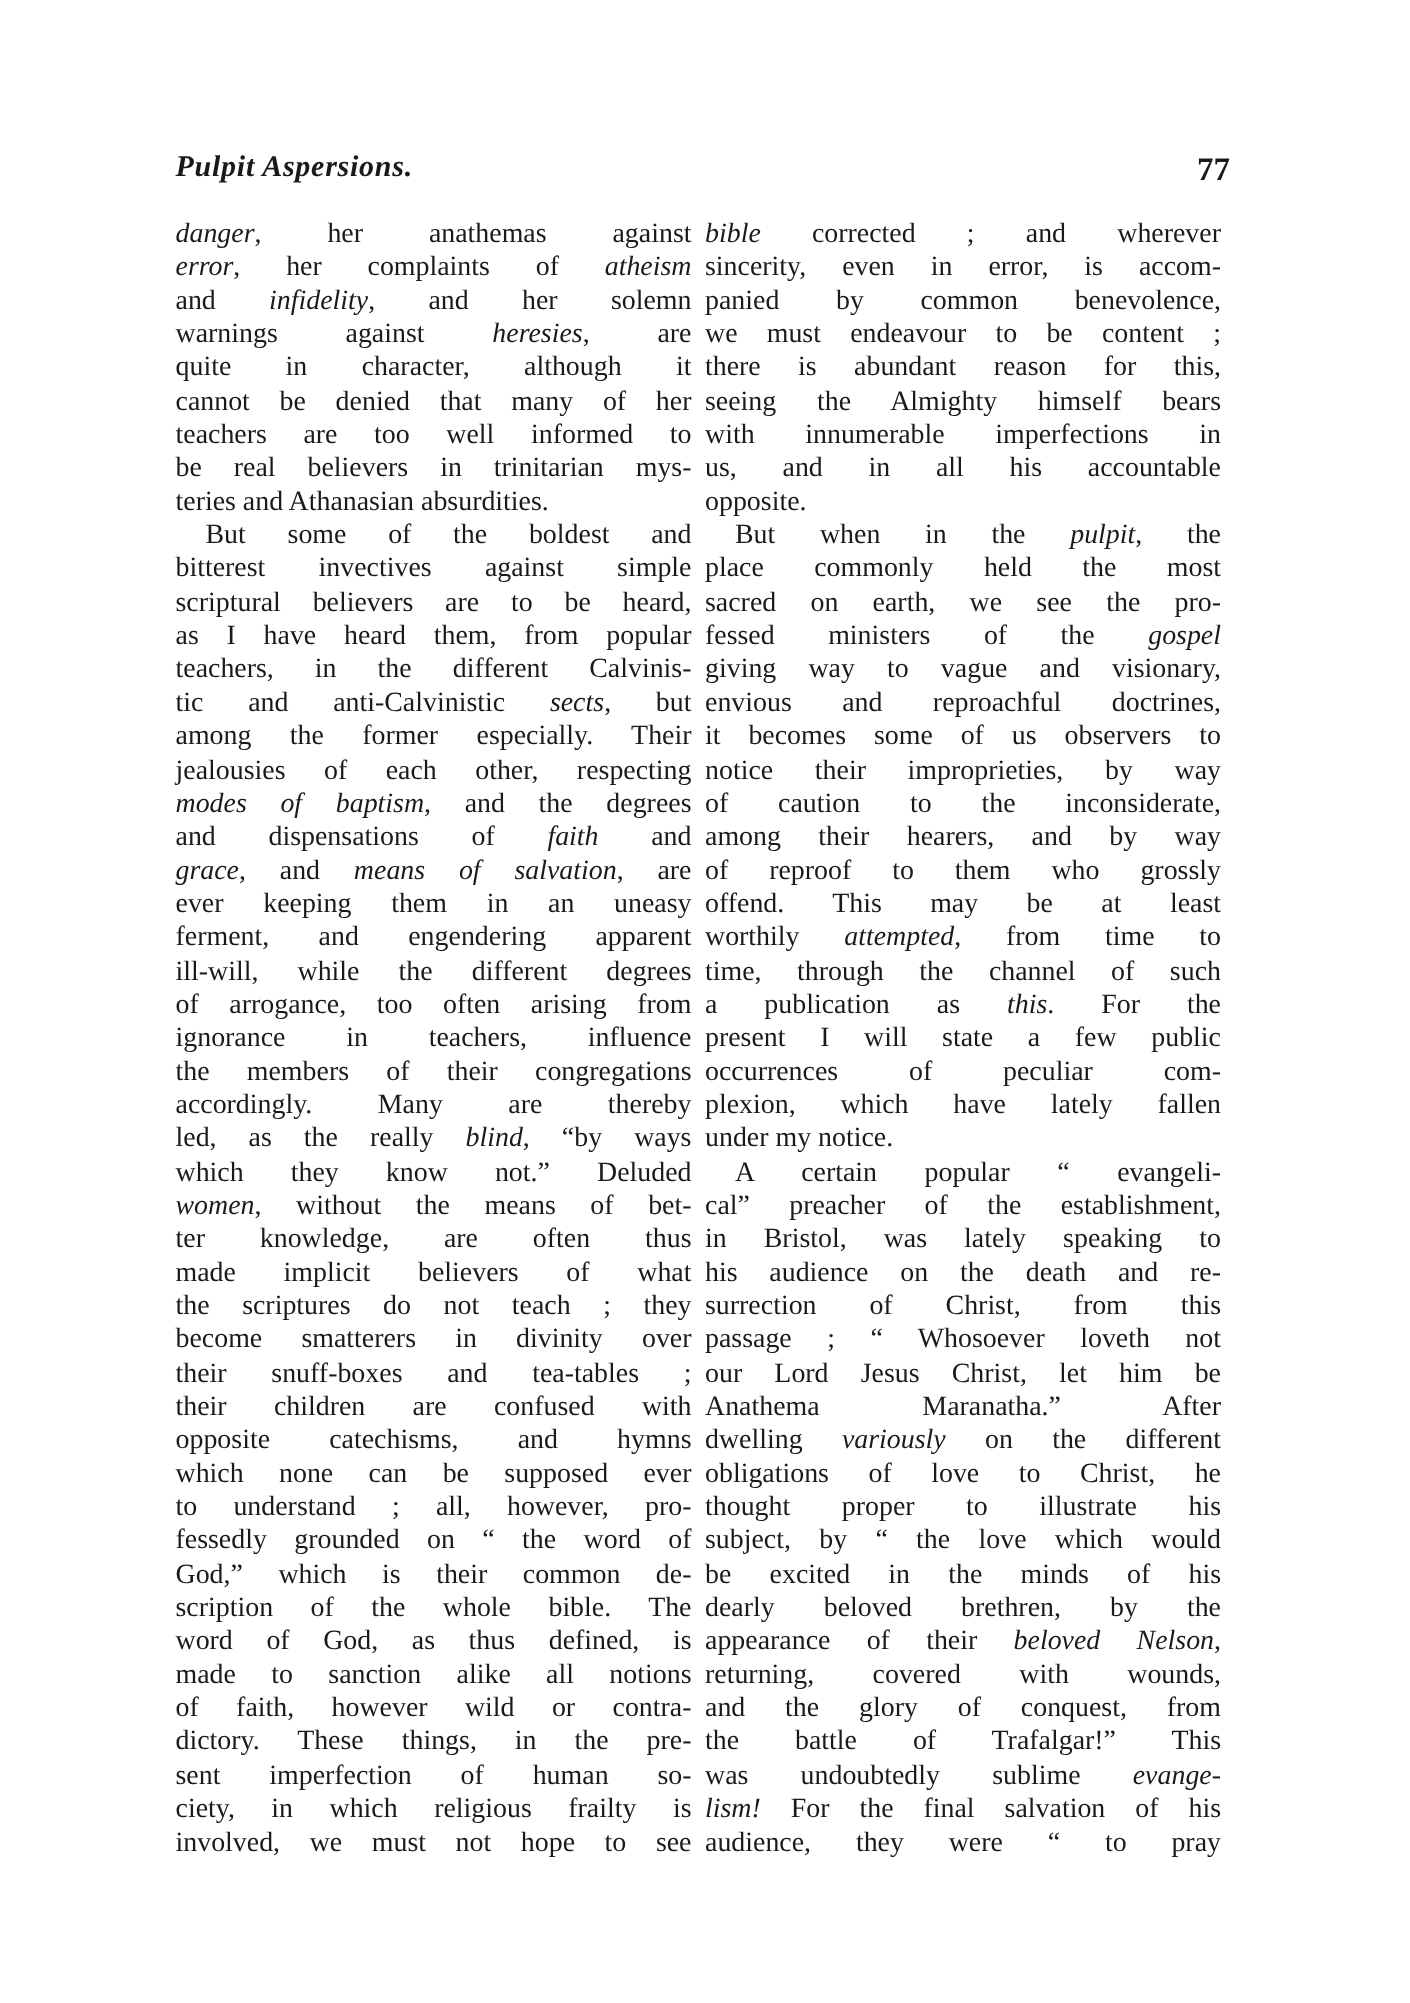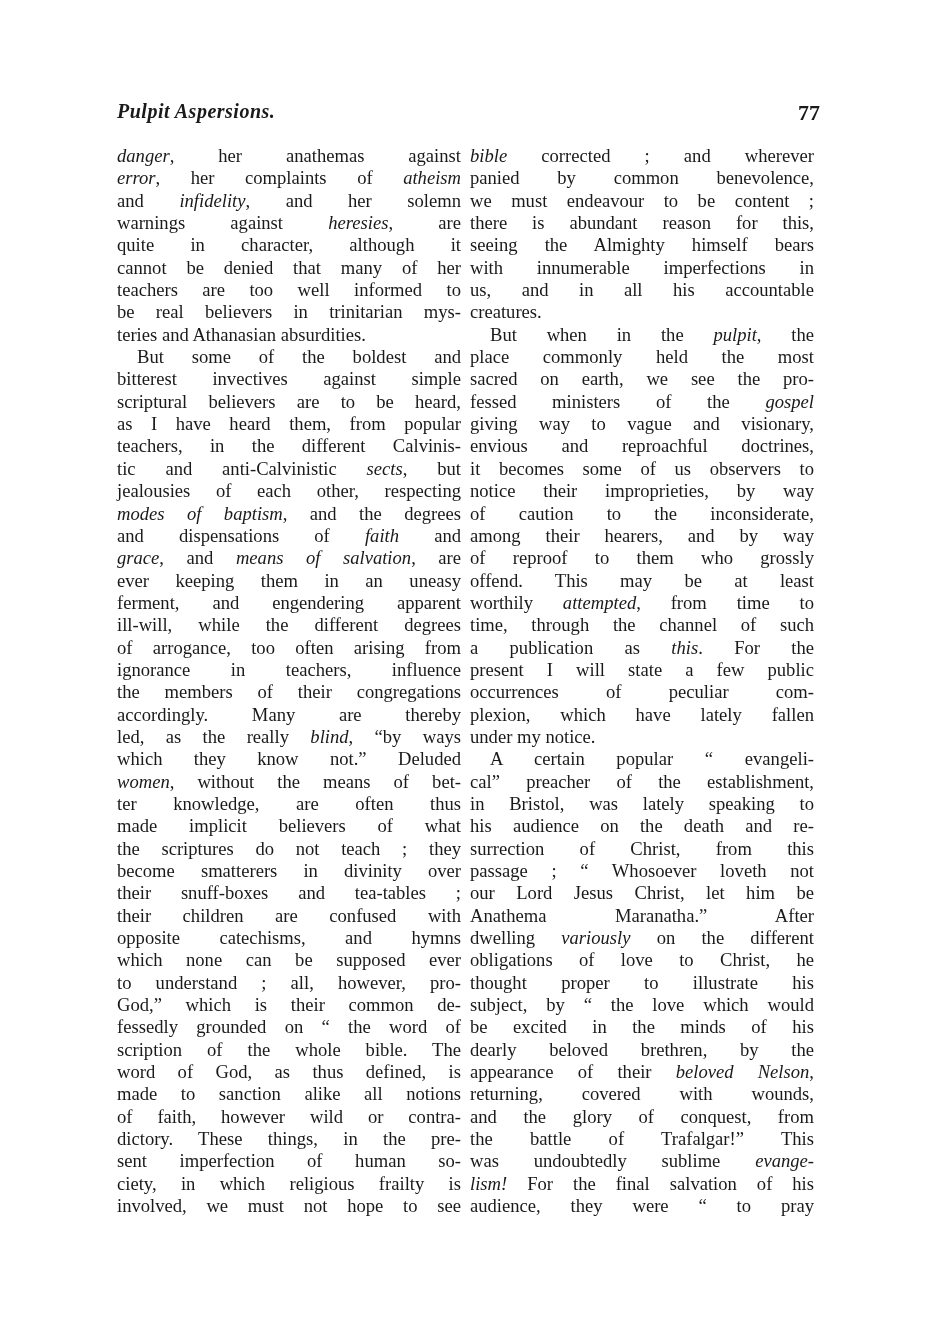--- a/index.html
+++ b/index.html
@@ -35,20 +35,21 @@
     <div class="line"><span>cannot be denied that many of her</span></div>
     <div class="line"><span>teachers are too well informed to</span></div>
     <div class="line"><span>be real believers in trinitarian mys-</span></div>
     <div class="line last"><span>teries and Athanasian absurdities.</span></div>
     <div class="line indent"><span>But some of the boldest and</span></div>
     <div class="line"><span>bitterest invectives against simple</span></div>
     <div class="line"><span>scriptural believers are to be heard,</span></div>
     <div class="line"><span>as I have heard them, from popular</span></div>
     <div class="line"><span>teachers, in the different Calvinis-</span></div>
     <div class="line"><span>tic and anti-Calvinistic </span><span class="seg-i">sects</span><span>, but</span></div>
+    <div class="line"><span>among the former especially. Their</span></div>
     <div class="line"><span>jealousies of each other, respecting</span></div>
     <div class="line"><span class="seg-i">modes of baptism</span><span>, and the degrees</span></div>
     <div class="line"><span>and dispensations of </span><span class="seg-i">faith</span><span> and</span></div>
     <div class="line"><span class="seg-i">grace</span><span>, and </span><span class="seg-i">means of salvation</span><span>, are</span></div>
     <div class="line"><span>ever keeping them in an uneasy</span></div>
     <div class="line"><span>ferment, and engendering apparent</span></div>
     <div class="line"><span>ill-will, while the different degrees</span></div>
     <div class="line"><span>of arrogance, too often arising from</span></div>
     <div class="line"><span>ignorance in teachers, influence</span></div>
     <div class="line"><span>the members of their congregations</span></div>
@@ -58,40 +59,41 @@
     <div class="line"><span class="seg-i">women</span><span>, without the means of bet-</span></div>
     <div class="line"><span>ter knowledge, are often thus</span></div>
     <div class="line"><span>made implicit believers of what</span></div>
     <div class="line"><span>the scriptures do not teach ; they</span></div>
     <div class="line"><span>become smatterers in divinity over</span></div>
     <div class="line"><span>their snuff-boxes and tea-tables ;</span></div>
     <div class="line"><span>their children are confused with</span></div>
     <div class="line"><span>opposite catechisms, and hymns</span></div>
     <div class="line"><span>which none can be supposed ever</span></div>
     <div class="line"><span>to understand ; all, however, pro-</span></div>
+    <div class="line"><span>fessedly grounded on “ the word of</span></div>
     <div class="line"><span>God,” which is their common de-</span></div>
-    <div class="line"><span>fessedly grounded on “ the word of</span></div>
     <div class="line"><span>scription of the whole bible. The</span></div>
     <div class="line"><span>word of God, as thus defined, is</span></div>
     <div class="line"><span>made to sanction alike all notions</span></div>
     <div class="line"><span>of faith, however wild or contra-</span></div>
     <div class="line"><span>dictory. These things, in the pre-</span></div>
     <div class="line"><span>sent imperfection of human so-</span></div>
     <div class="line"><span>ciety, in which religious frailty is</span></div>
     <div class="line"><span>involved, we must not hope to see</span></div>
   </div>
 <div class="column col-right">
     <div class="line"><span class="seg-i">bible</span><span> corrected ; and wherever</span></div>
+    <div class="line"><span>sincerity, even in error, is accom-</span></div>
     <div class="line"><span>panied by common benevolence,</span></div>
     <div class="line"><span>we must endeavour to be content ;</span></div>
     <div class="line"><span>there is abundant reason for this,</span></div>
     <div class="line"><span>seeing the Almighty himself bears</span></div>
     <div class="line"><span>with innumerable imperfections in</span></div>
     <div class="line"><span>us, and in all his accountable</span></div>
-    <div class="line last"><span>creatures.</span></div>
+    <div class="line last"><span>opposite.</span></div>
     <div class="line indent"><span>But when in the </span><span class="seg-i">pulpit</span><span>, the</span></div>
     <div class="line"><span>place commonly held the most</span></div>
     <div class="line"><span>sacred on earth, we see the pro-</span></div>
     <div class="line"><span>fessed ministers of the </span><span class="seg-i">gospel</span></div>
     <div class="line"><span>giving way to vague and visionary,</span></div>
     <div class="line"><span>envious and reproachful doctrines,</span></div>
     <div class="line"><span>it becomes some of us observers to</span></div>
     <div class="line"><span>notice their improprieties, by way</span></div>
     <div class="line"><span>of caution to the inconsiderate,</span></div>
     <div class="line"><span>among their hearers, and by way</span></div>

